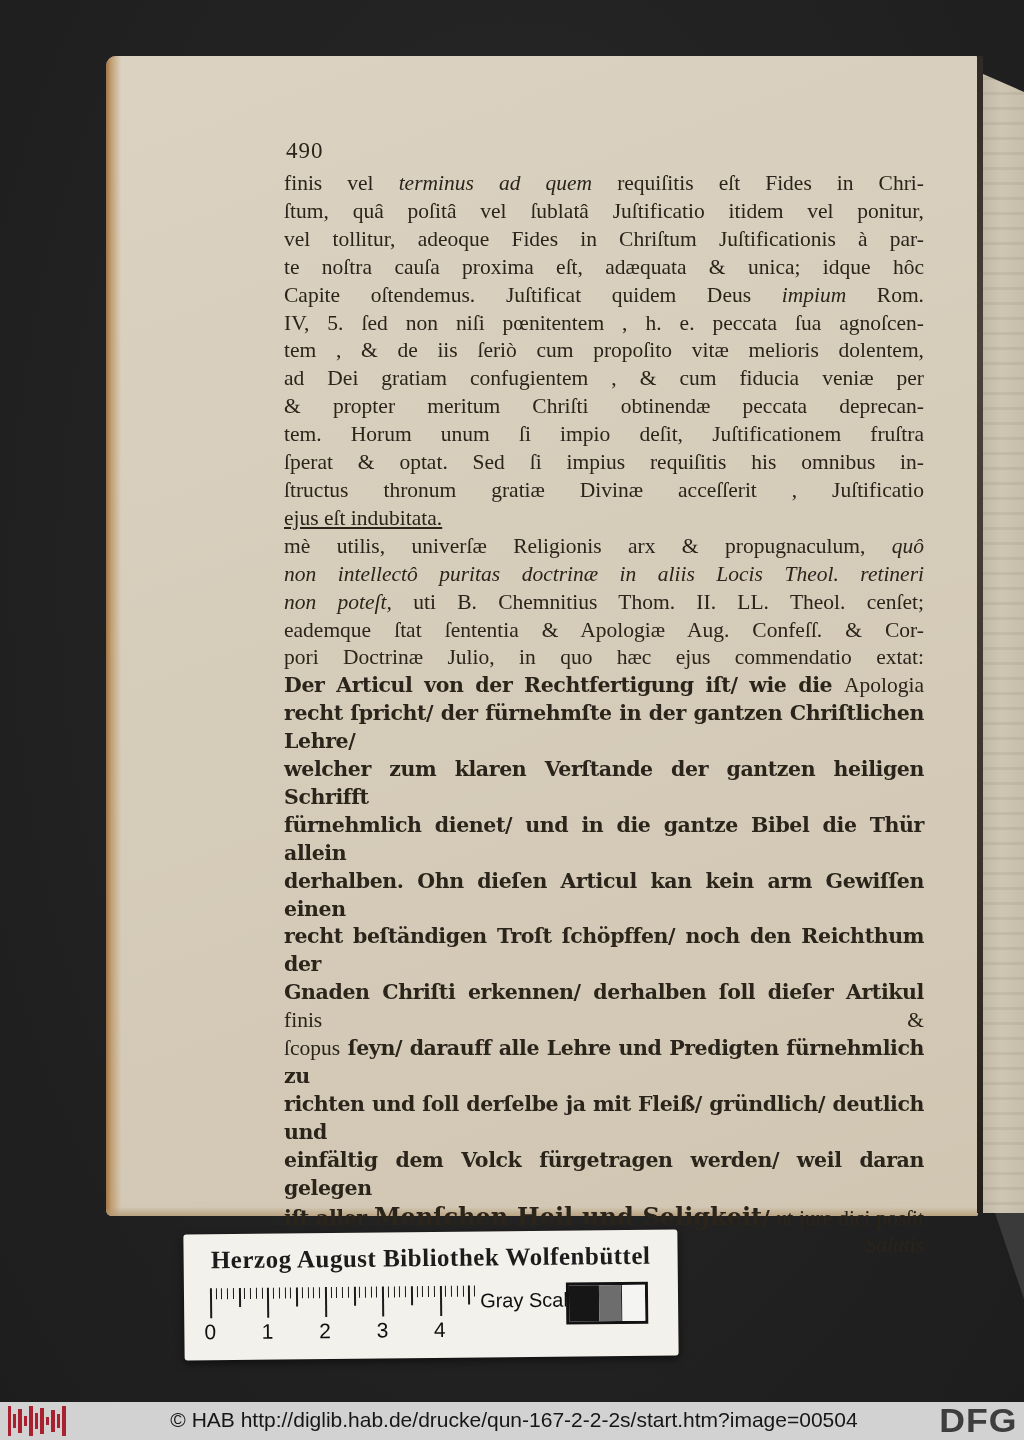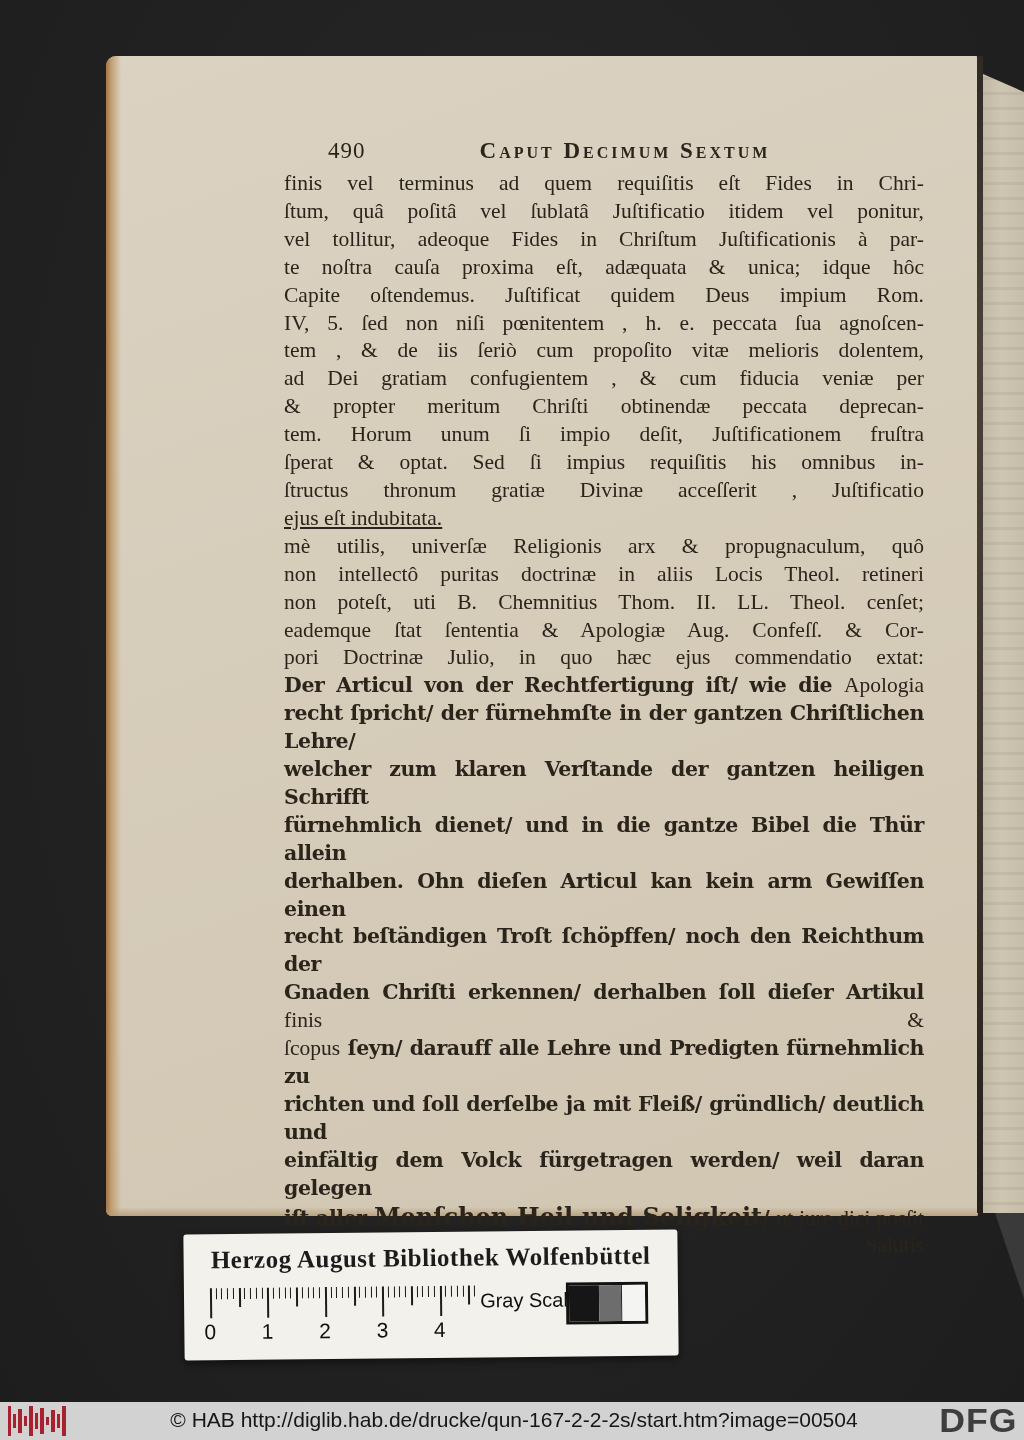--- a/index.html
+++ b/index.html
@@ -44,35 +44,35 @@
     opacity:.7;
   }
   .backdrop-wedge{
     position:absolute;left:995px;top:1213px;width:29px;height:86px;
     background:#565656;opacity:.5;
     clip-path:polygon(100% 0,100% 100%,0 0);
   }
 
   
   .text-block{position:absolute;left:178px;top:82px;width:640px;color:#2b241b;}
-  .head-row{position:relative;height:30px;margin-bottom:2px;margin-left:42px;}
+  .head-row{position:relative;height:30px;margin-bottom:2px;}
   .page-number{position:absolute;left:2px;top:0;font-size:23px;letter-spacing:1px;}
   .running-title{
     text-align:center;font-variant:small-caps;font-size:23px;font-weight:600;
     letter-spacing:3px;color:#2b241b;
   }
   .line{
     font-size:21.5px;line-height:27.9px;
     text-align:justify;text-align-last:justify;
     color:#2b241b;
   }
   .line.ind{text-indent:34px;}
   .line.noj{text-align-last:left;text-decoration:underline;}
   .line.right{text-align-last:right;}
-  .line .i{}
+  .line .i{font-style:italic;}
   .line .f{font-family:"DejaVu Serif", serif;font-weight:bold;font-size:20.5px;letter-spacing:-0.4px;}
   .line .fb{font-family:"DejaVu Serif", serif;font-weight:bold;font-size:24px;letter-spacing:0;}
 
   
   .card{
     position:absolute;left:184px;top:1232px;width:494px;height:126px;
     background:#f3f1ec;border-radius:3px;transform:rotate(-0.6deg);
     box-shadow:0 3px 8px rgba(0,0,0,.55);
   }
   .card-title{
@@ -124,21 +124,20 @@
 
 <div class="scene">
 
   <div class="page">
     <div class="page-edge-left"></div>
     <div class="page-edge-bottom"></div>
 
     <div class="text-block">
       <div class="head-row">
         <span class="page-number">490</span>
-        <div class="running-title">Caput Decimum Sextum</div>
       </div>
       <div id="lines-host">
           <div class="line"><span>finis vel </span><span class="i">terminus ad quem</span><span> requiſitis eſt Fides in Chri-</span></div>
           <div class="line"><span>ſtum, quâ poſitâ vel ſublatâ Juſtificatio itidem vel ponitur,</span></div>
           <div class="line"><span>vel tollitur, adeoque Fides in Chriſtum Juſtificationis à par-</span></div>
           <div class="line"><span>te noſtra cauſa proxima eſt, adæquata &amp; unica; idque hôc</span></div>
           <div class="line"><span>Capite oſtendemus. Juſtificat quidem Deus </span><span class="i">impium</span><span> Rom.</span></div>
           <div class="line"><span>IV, 5. ſed non niſi pœnitentem , h. e. peccata ſua agnoſcen-</span></div>
           <div class="line"><span>tem , &amp; de iis ſeriò cum propoſito vitæ melioris dolentem,</span></div>
           <div class="line"><span>ad Dei gratiam confugientem , &amp; cum fiducia veniæ per</span></div>

